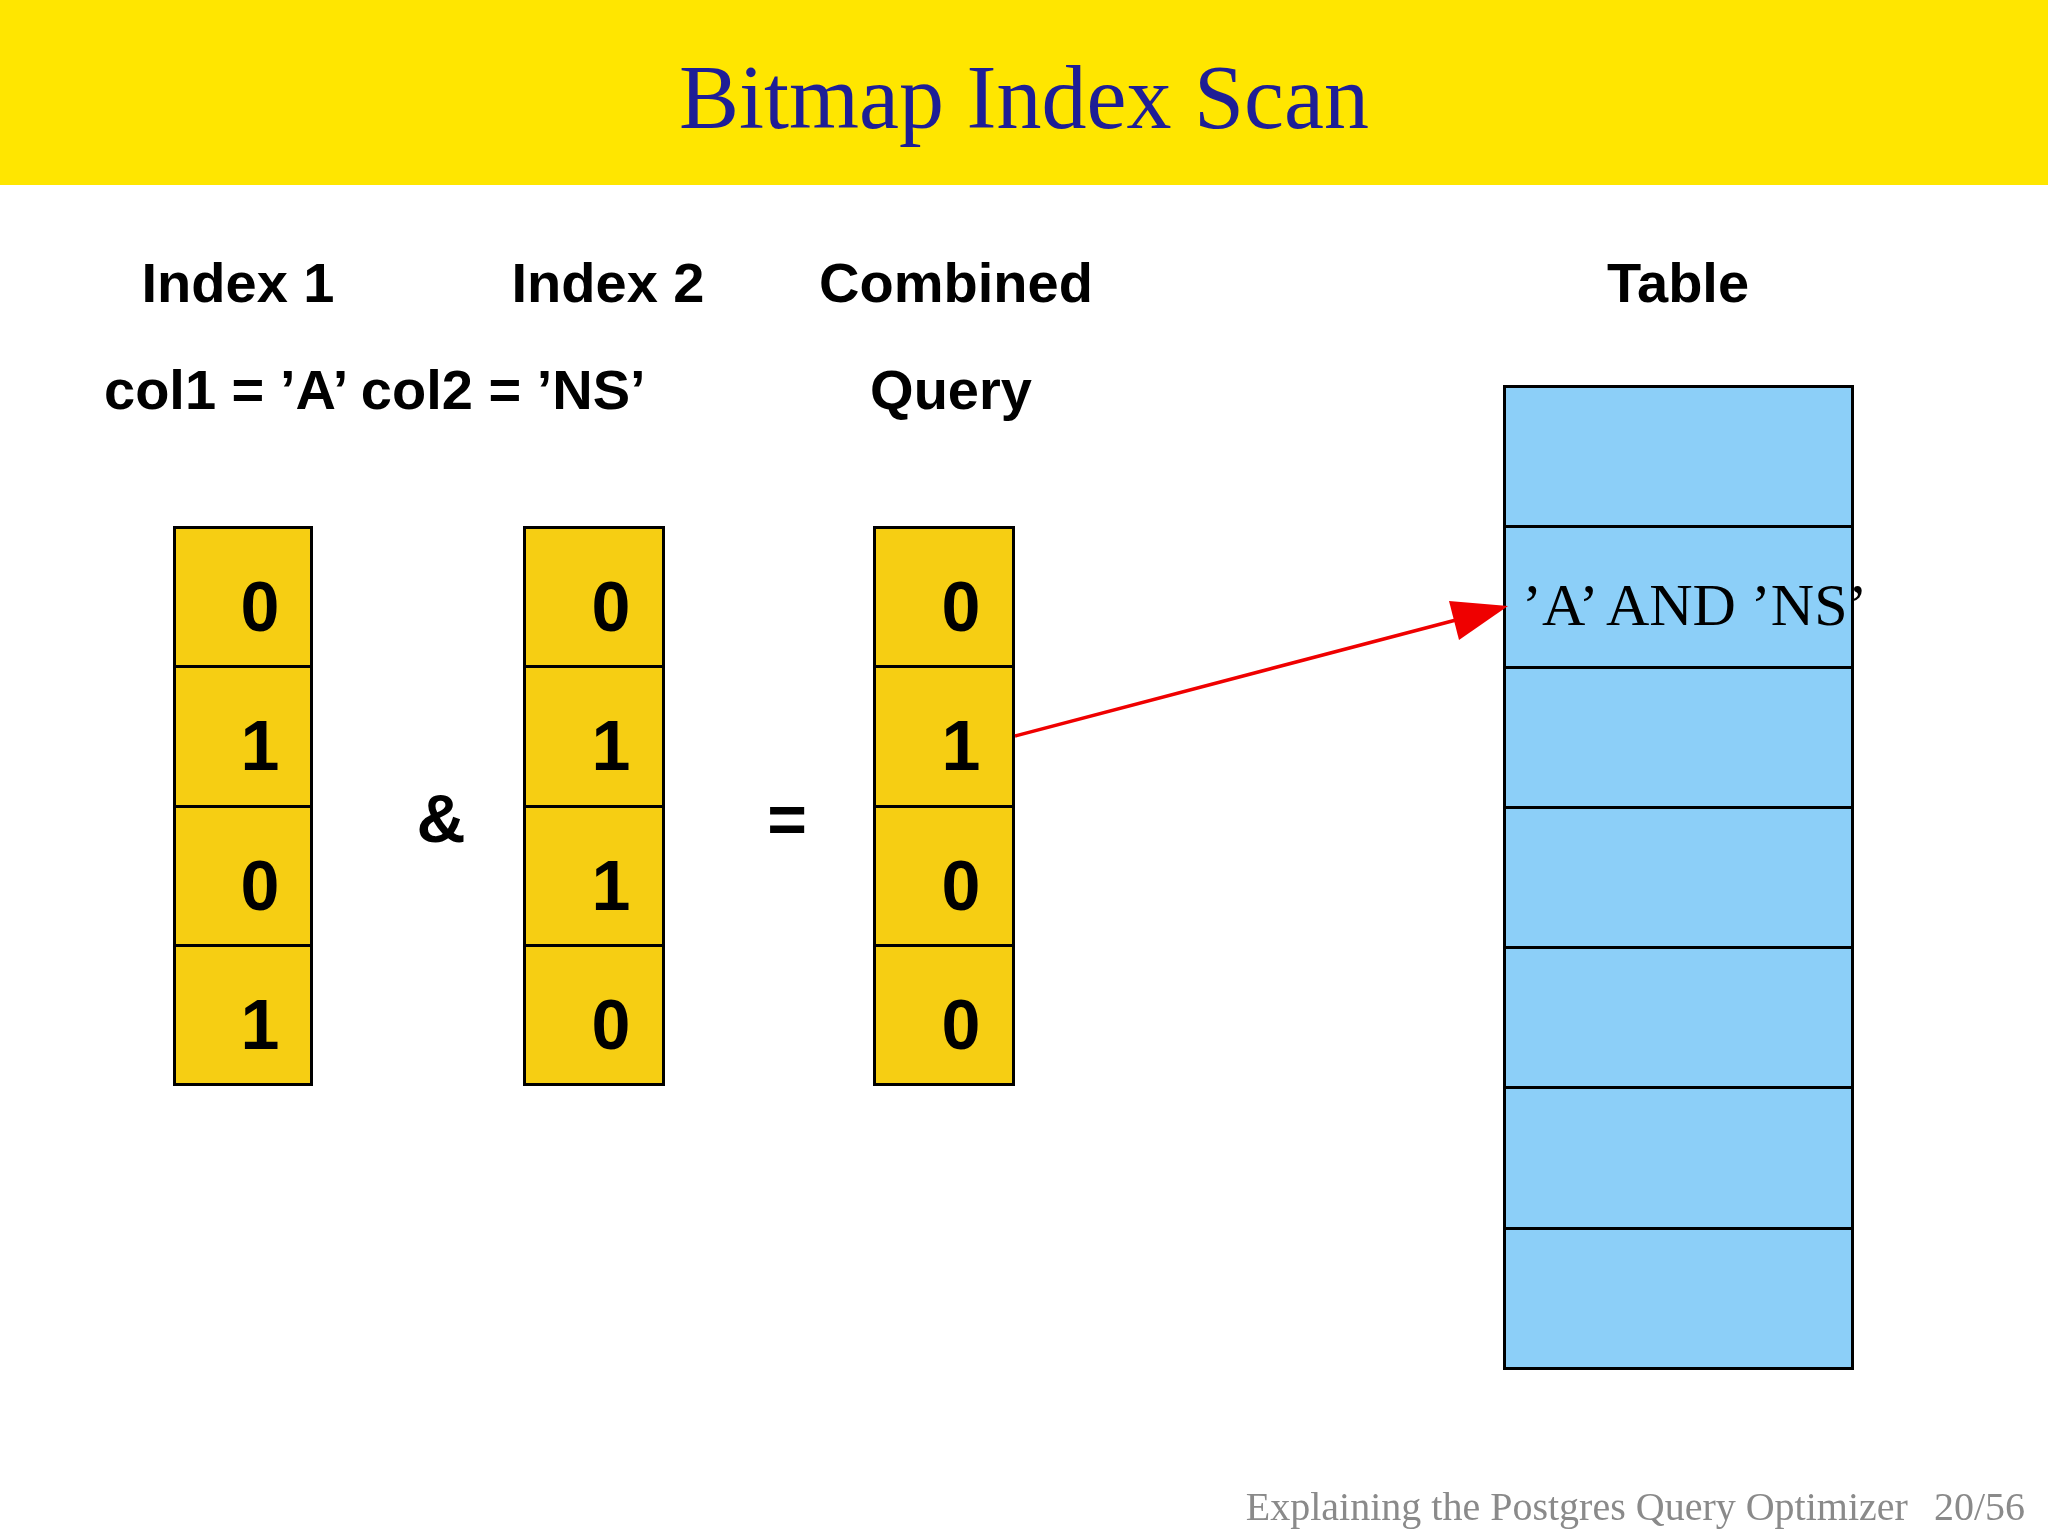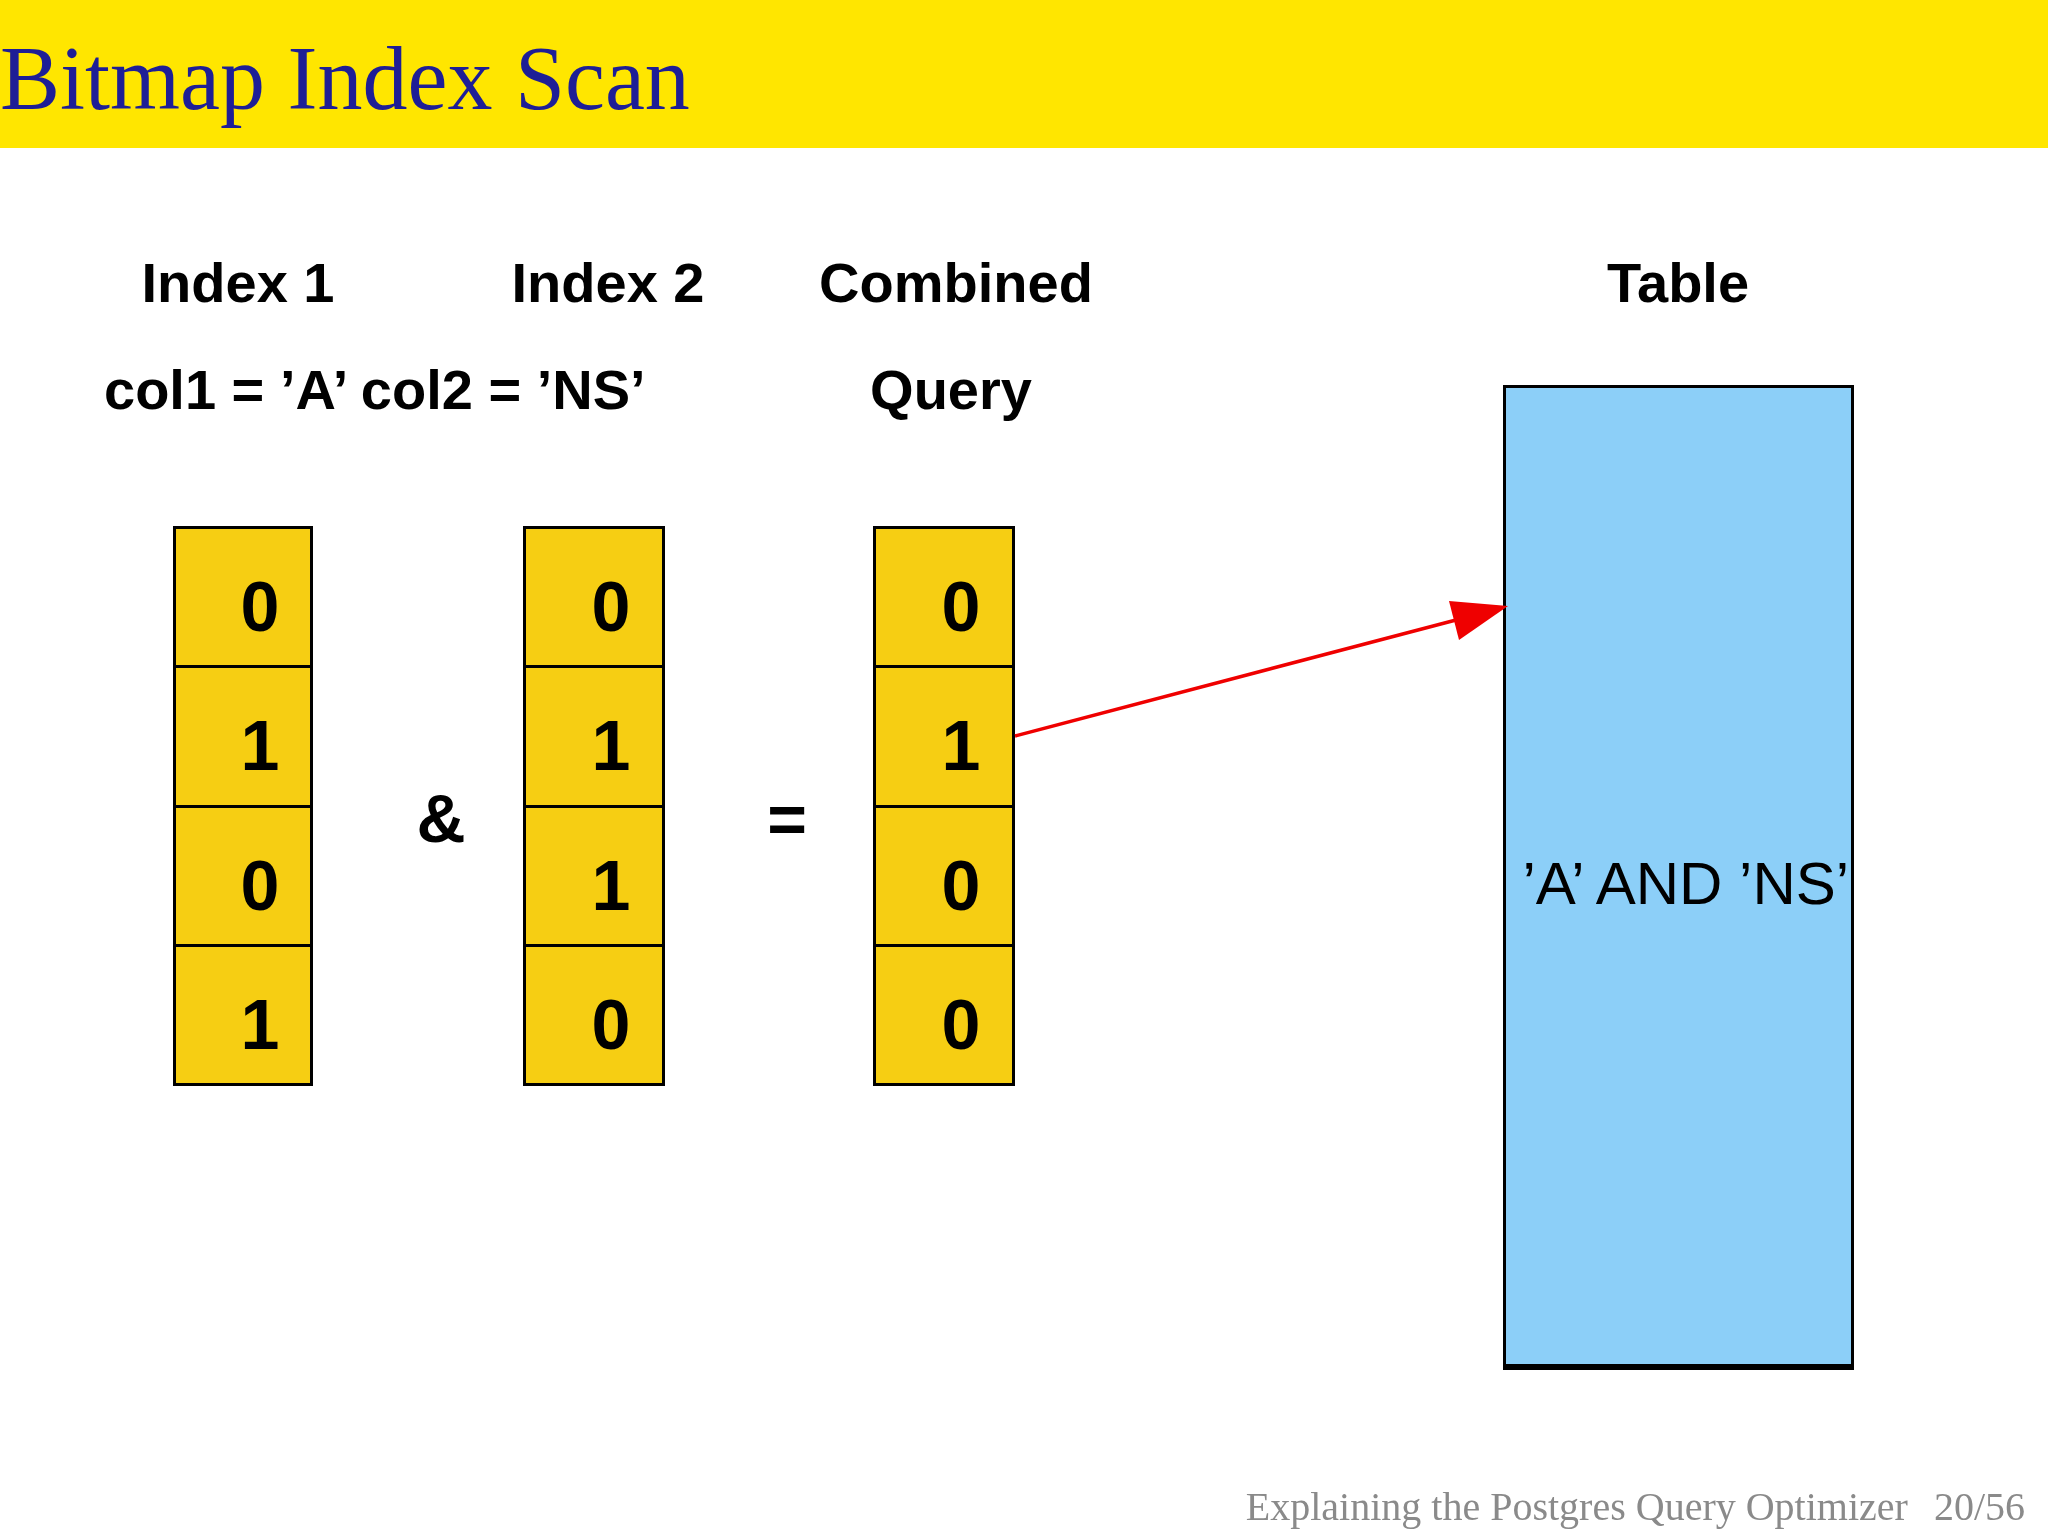--- a/index.html
+++ b/index.html
@@ -5,23 +5,23 @@
   html,body{margin:0;padding:0;background:#fff;}
   #slide{
     position:relative;
     width:2048px;height:1536px;
     background:#ffffff;
     overflow:hidden;
     font-family:"Liberation Sans", sans-serif;
   }
   
   .band{
-    position:absolute;left:0;top:0;width:2048px;height:148px;
+    position:absolute;left:0;top:0;width:2048px;height:185px;
     background:var(--c-band,#FFE600);
-    display:flex;align-items:center;
+    display:flex;align-items:center;justify-content:center;
   }
   .band .title{
     font-family:"Liberation Serif", serif;
     font-size:90px;line-height:1;
     color:var(--c-navy,#1E1E96);
     padding-top:10px;
   }
   
   .hdr{
     position:absolute;
@@ -52,21 +52,21 @@
     position:absolute;
     font-size:68px;font-weight:bold;color:#000;line-height:1;
     transform:translate(-50%,-50%);
   }
   
   .dbtable{
     position:absolute;left:1503px;top:385px;width:351px;height:985px;
     box-sizing:border-box;
     border:3px solid var(--c-border,#000);
     background:var(--c-blue,#8CCFF8);
-    display:flex;flex-direction:row;
+    display:flex;flex-direction:column;font-family:Liberation Serif, serif;
   }
   .dbrow{
     flex:1;
     box-sizing:border-box;
     border-bottom:3px solid var(--c-border,#000);
     display:flex;align-items:center;
   }
   .dbrow:last-child{border-bottom:none;}
   .dbrow .rowtext{
     font-size:60px;color:#000;line-height:1;

